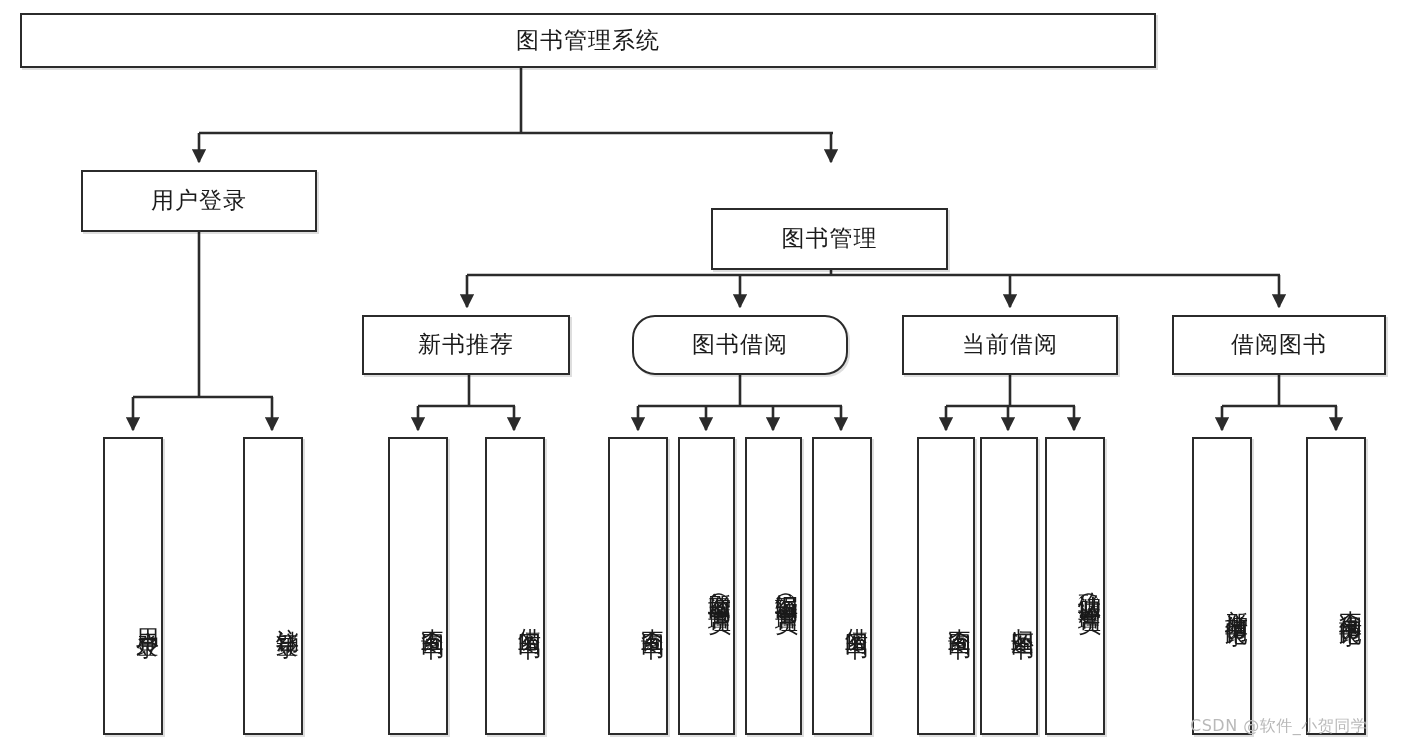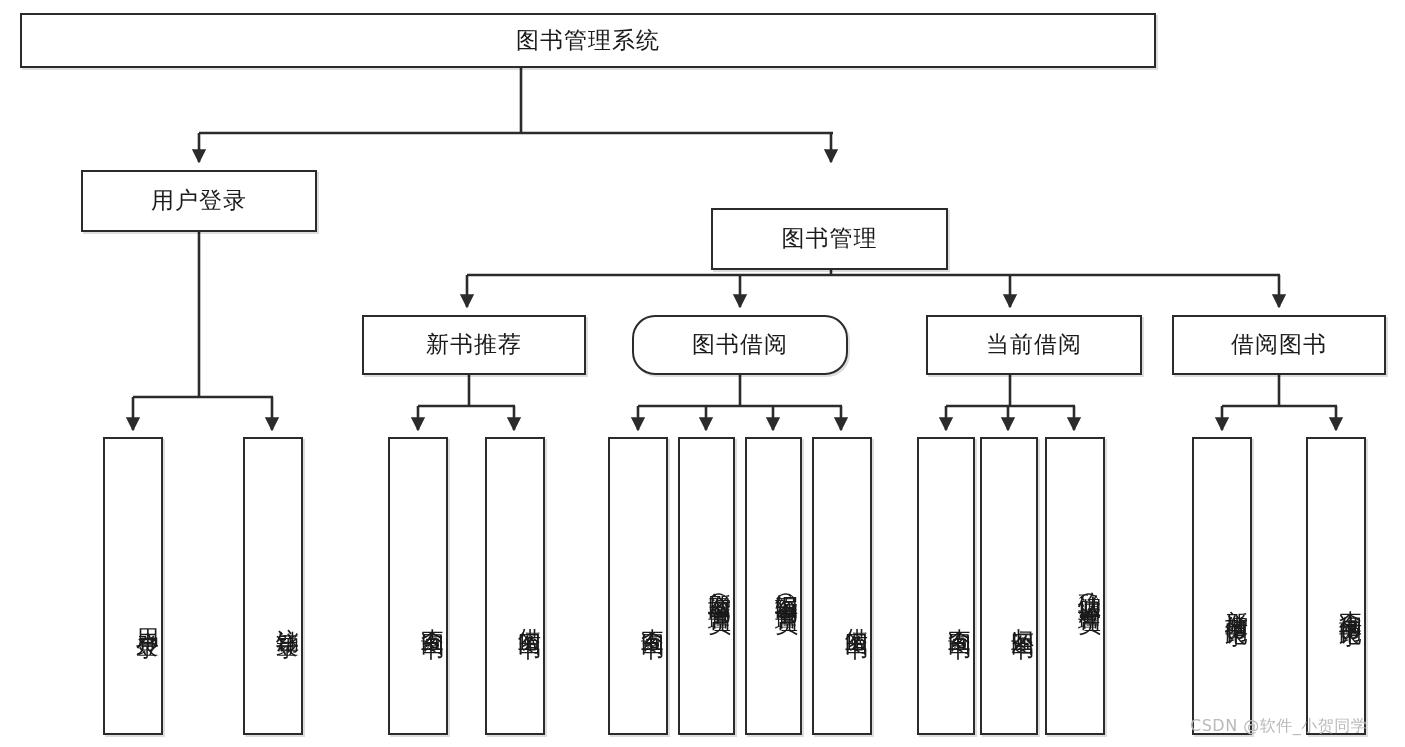--- a/index.html
+++ b/index.html
@@ -130,27 +130,27 @@
     <span>图书管理系统</span>
   </div>
 
   <div class="node node-h" style="left:81px; top:170px; width:236px; height:62px;">
     <span>用户登录</span>
   </div>
   <div class="node node-h" style="left:711px; top:164px; width:237px; height:62px;margin-top:44px;">
     <span>图书管理</span>
   </div>
 
-  <div class="node node-h" style="left:362px; top:315px; width:224px; height:60px;">
+  <div class="node node-h" style="left:362px; top:315px; width:208px; height:60px;">
     <span>新书推荐</span>
   </div>
   <div class="node node-h" style="left:632px; top:315px; width:216px; height:60px;border-radius:23px;">
     <span>图书借阅</span>
   </div>
-  <div class="node node-h" style="left:902px; top:315px; width:216px; height:60px;margin-left:24px;">
+  <div class="node node-h" style="left:902px; top:315px; width:216px; height:60px;">
     <span>当前借阅</span>
   </div>
   <div class="node node-h" style="left:1172px; top:315px; width:214px; height:60px;">
     <span>借阅图书</span>
   </div>
 
   <div class="node node-v" style="left:103px; top:437px; width:60px; height:298px; padding-top:60px;">
     <span class="vtext">用户登录</span>
   </div>
   <div class="node node-v" style="left:243px; top:437px; width:60px; height:298px; padding-top:60px;">

